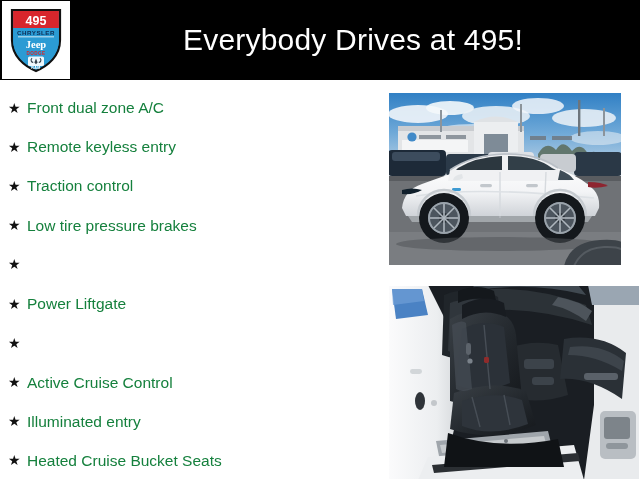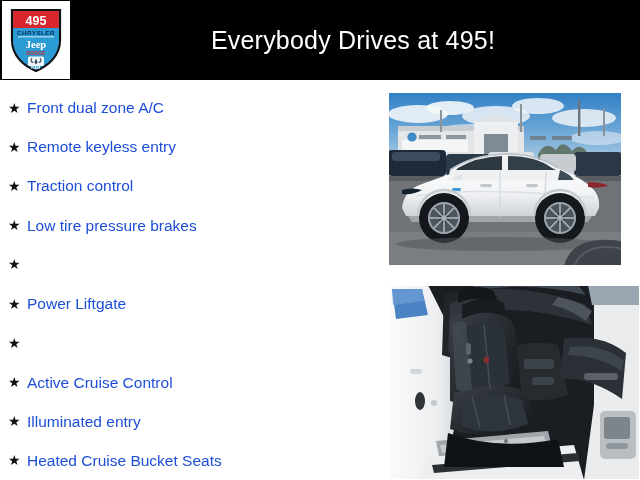--- a/index.html
+++ b/index.html
@@ -36,21 +36,21 @@
   .shield-wrap { width: 56px; height: 68px; position: relative; }
   .shield-svg { display: block; width: 56px; height: 68px; }
   .header-title {
     position: absolute;
     left: 80px; top: 0;
     width: 560px; height: 80px;
     display: flex;
     align-items: center;
     justify-content: center;
     color: #ffffff;
-    font-size: 25px;
+    font-size: 30px;
     font-weight: 400;
     letter-spacing: 0.2px;
     white-space: nowrap;
     padding-right: 14px;
   }
 
   
   .features {
     position: absolute;
     left: 0; top: 84px;
@@ -69,21 +69,21 @@
   .bullet-star {
     width: 19px;
     font-size: 14px;
     line-height: 1;
     color: #111111;
     flex: 0 0 auto;
     text-align: left;
   }
   .feature-label {
     font-size: 15.5px;
-    color: #1d4ed8;
+    color: #15803d;
     line-height: 1.1;
     white-space: nowrap;
   }
 
   
   .photo {
     position: absolute;
     overflow: hidden;
     background: #cfd6dc;
   }

